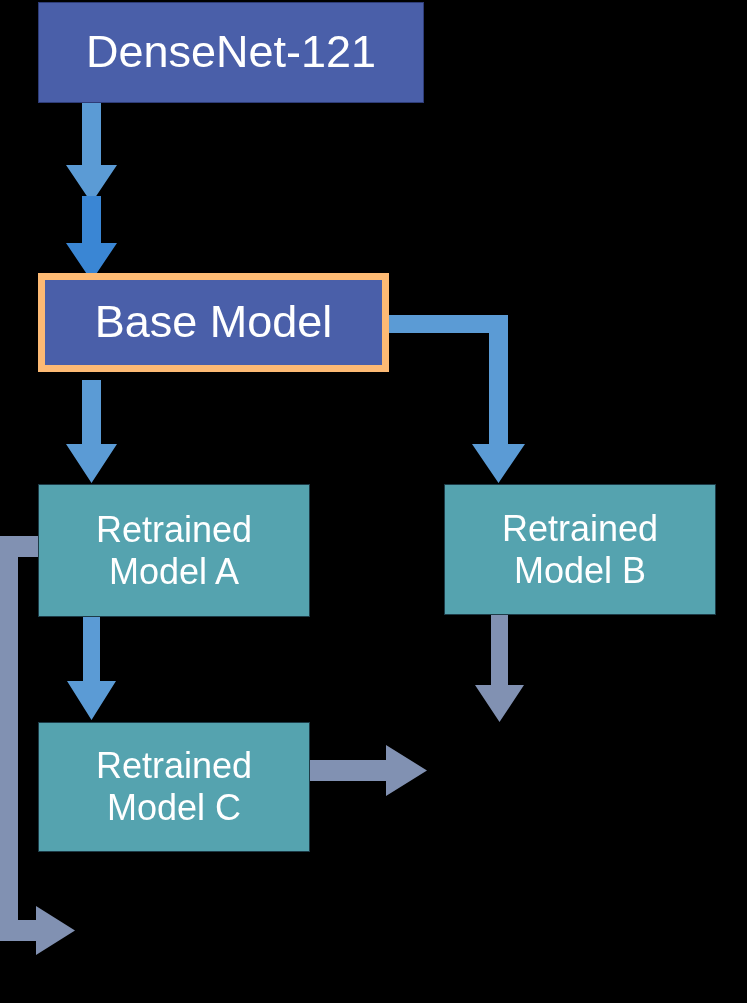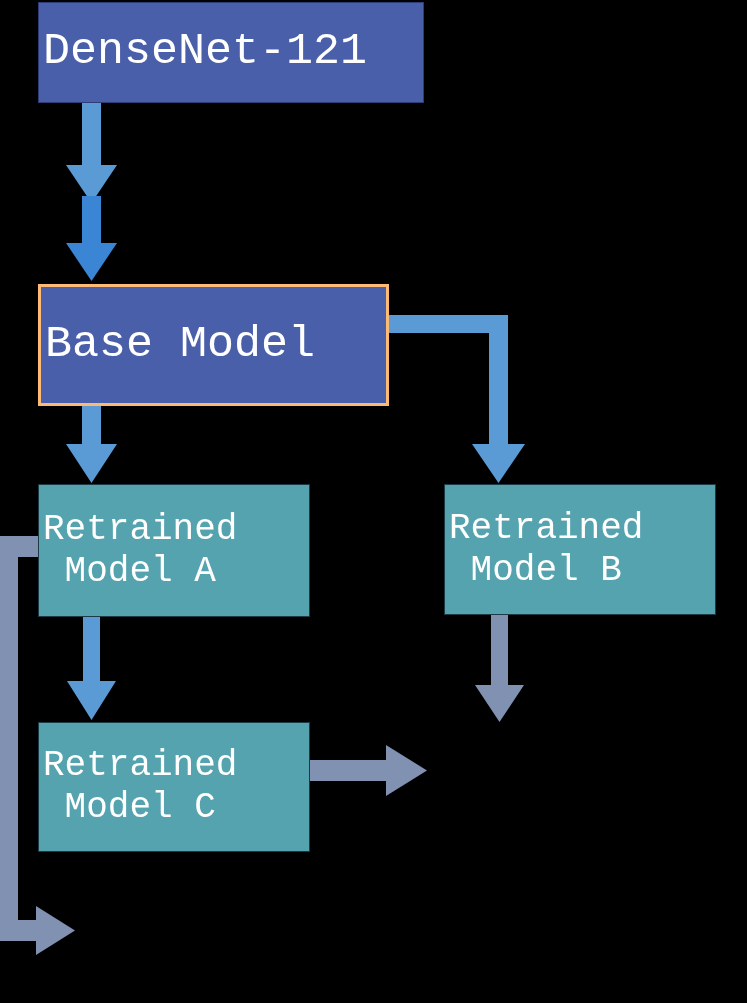--- a/index.html
+++ b/index.html
@@ -25,46 +25,46 @@
     left: 0;
     width: 747px;
     height: 1003px;
     display: block;
   }
   .node-box {
     position: absolute;
     box-sizing: border-box;
     display: flex;
     align-items: center;
-    justify-content: flex-start;
+    justify-content: center;
     text-align: center;
     color: #FFFFFF;
-    font-family: Liberation Mono, monospace;
+    font-family: Liberation Sans, sans-serif;
     font-weight: normal;
     line-height: 1.16;
     z-index: 5;
     user-select: none;
   }
   .node-label {
     display: block;
     white-space: pre-line;
     padding: 0 4px;
   }
   
   #node-densenet {
     left: 38px;  top: 2px;   width: 386px; height: 101px;
     background: #4A5FA9;
     border: 1px solid #2E3C77;
     font-size: 45px;
   }
   
   #node-base {
-    left: 38px;  top: 284px; width: 351px; height: 122px;
+    left: 38px;  top: 273px; width: 351px; height: 99px;
     background: #4A5FA9;
-    border: 3px solid #fdba74;
+    border: 7px solid #fdba74;
     font-size: 45px;
   }
   
   #node-model-a {
     left: 38px;  top: 484px; width: 272px; height: 133px;
     background: #55A3AF;
     border: 1px solid #1D3B47;
     font-size: 36px;
   }
   

